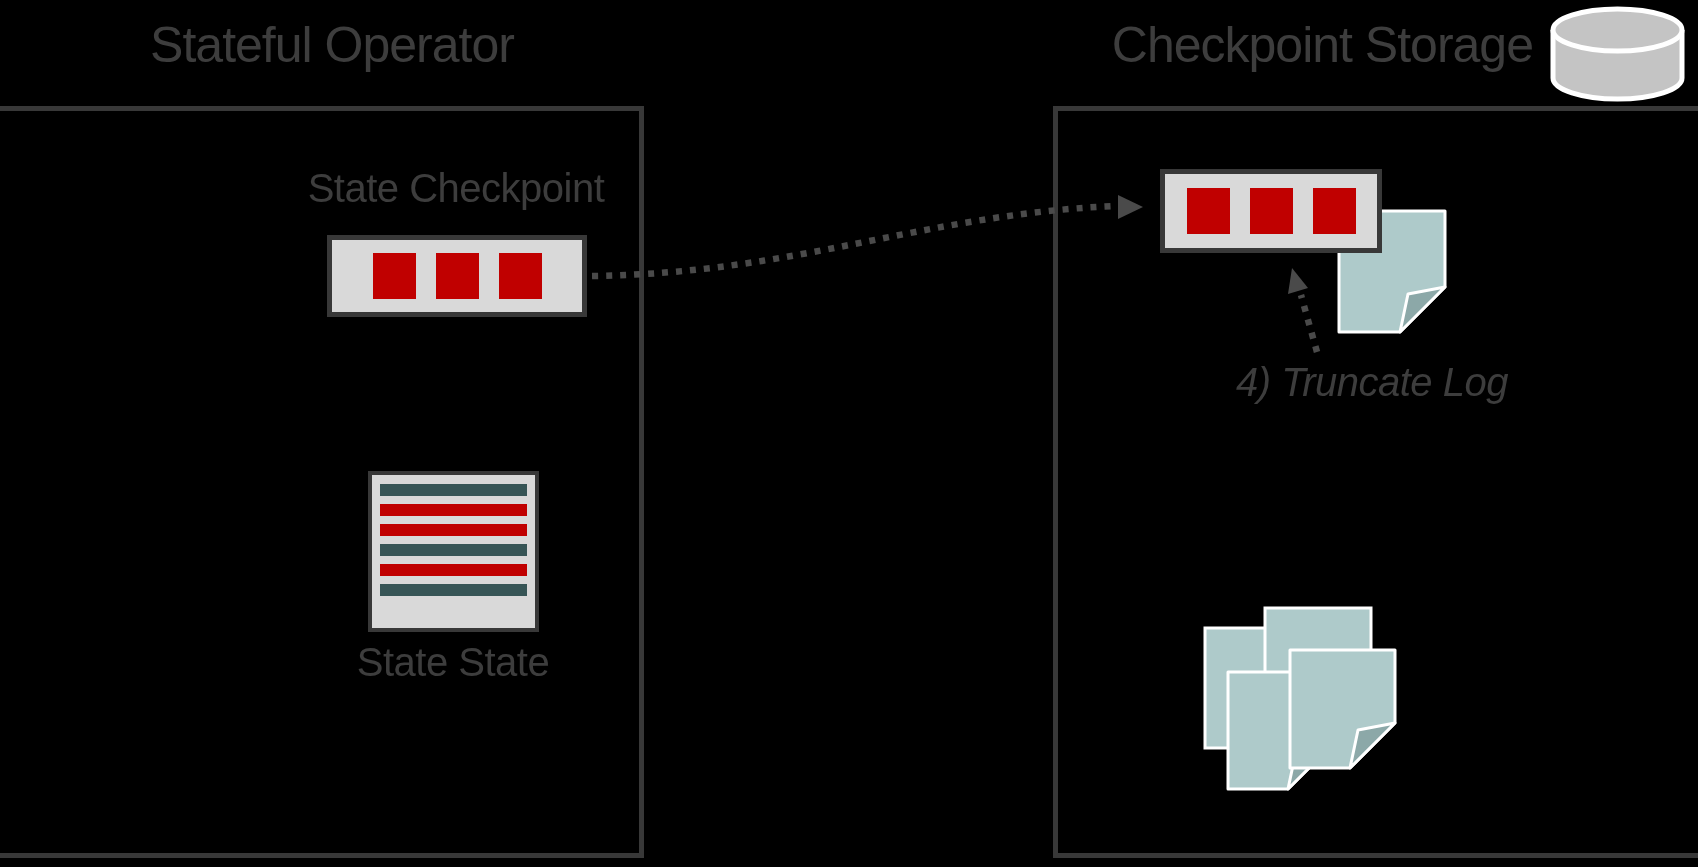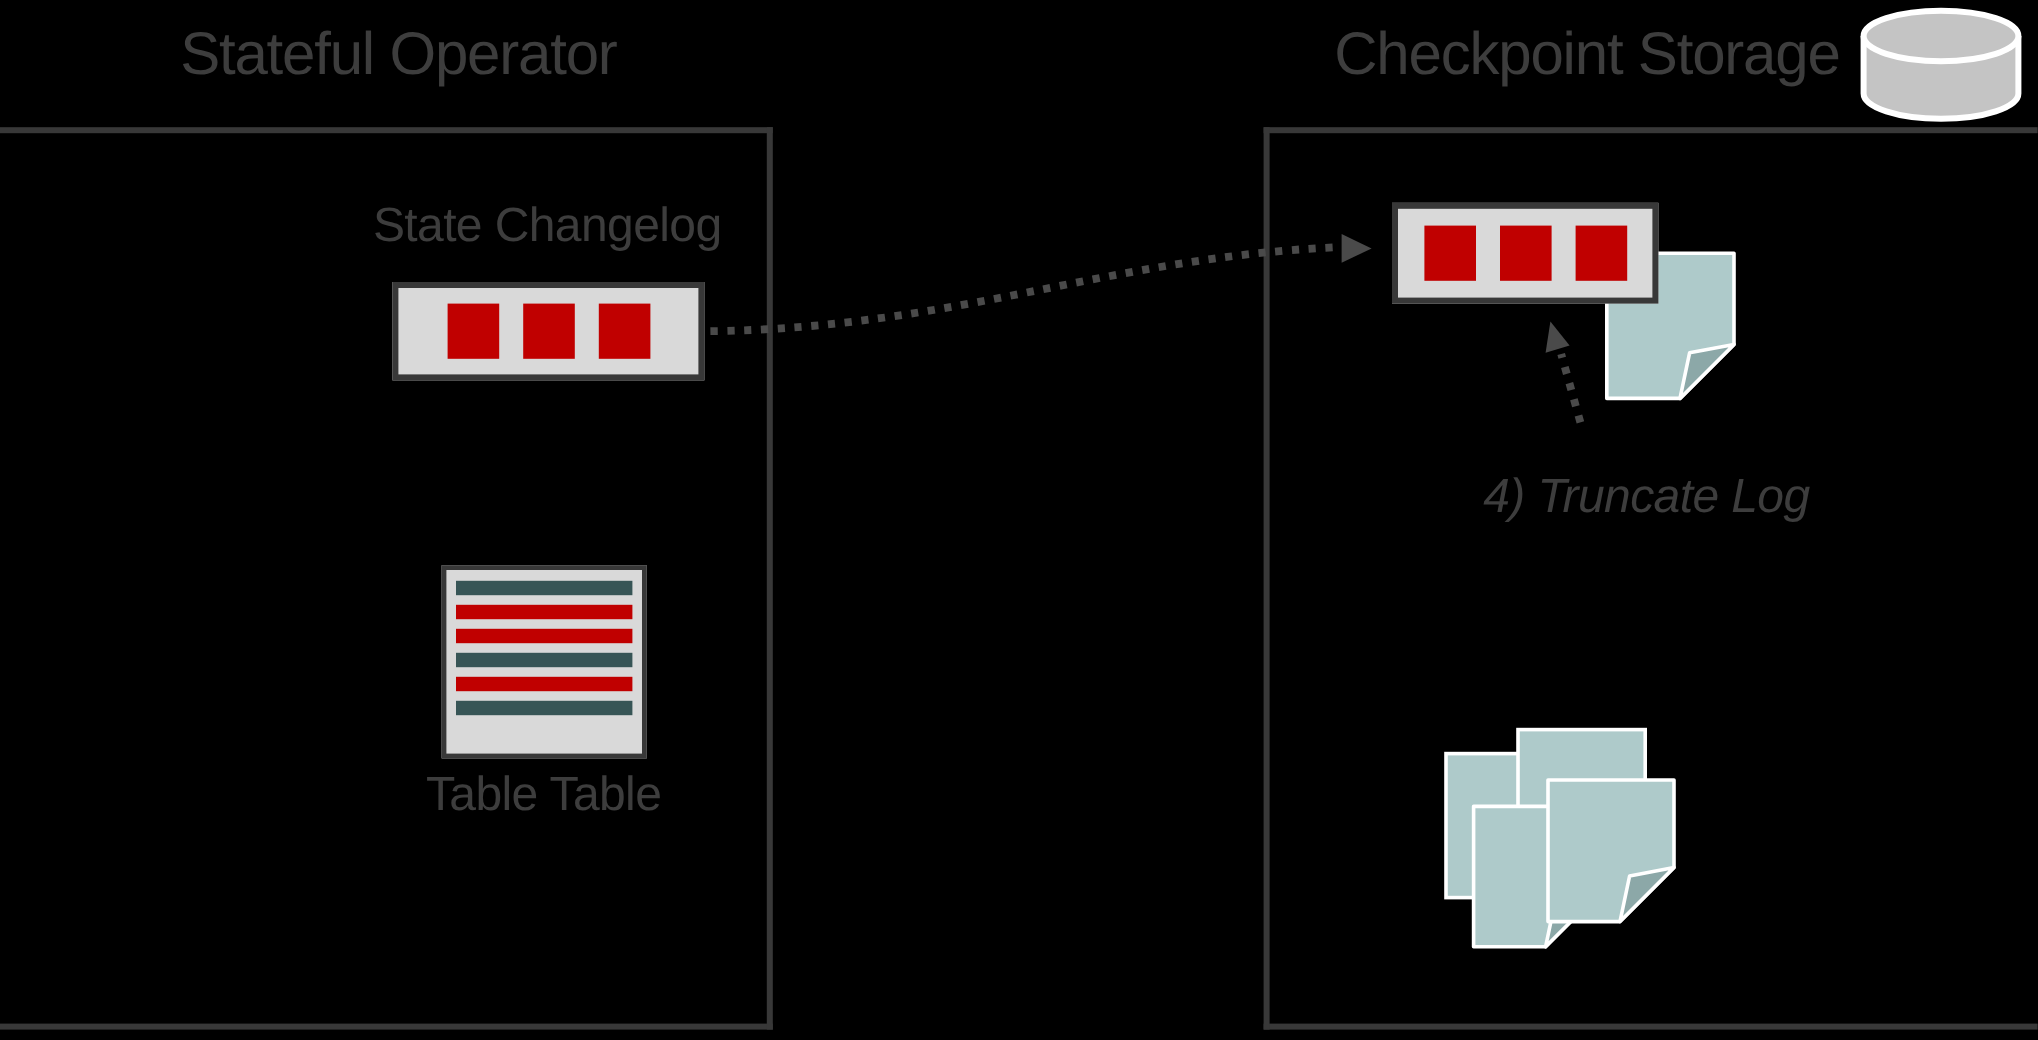--- a/index.html
+++ b/index.html
@@ -18,21 +18,21 @@
     border-left:5px solid var(--panel-border,#383838);
     border-bottom:5px solid var(--panel-border,#383838);}
   .title{position:absolute;z-index:3;color:var(--text,#3d3d3d);font-size:50px;
     font-weight:300;letter-spacing:-1px;line-height:58px;white-space:nowrap;}
   .left-title{left:0px;top:16px;width:640px;text-align:center;padding-left:12px;}
   .right-title{left:1053px;top:16px;width:480px;text-align:right;}
   .label{position:absolute;z-index:3;color:var(--text,#3d3d3d);font-size:40px;
     font-weight:300;letter-spacing:-0.5px;white-space:nowrap;}
   .changelog-label{left:306px;top:166px;width:300px;text-align:center;}
   .table-label{left:303px;top:640px;width:300px;text-align:center;}
-  .truncate-label{left:1236px;top:392px;font-style:italic;}
+  .truncate-label{left:1236px;top:360px;font-style:italic;}
   .logbar{position:absolute;z-index:3;box-sizing:border-box;
     background:var(--bar-fill,#d9d9d9);border:5px solid var(--bar-border,#383838);
     display:flex;align-items:center;justify-content:center;gap:20px;}
   .logbar.left-bar{left:327px;top:235px;width:260px;height:82px;}
   .logbar.right-bar{left:1160px;top:169px;width:222px;height:84px;}
   .seg{width:43px;height:46px;background:var(--log-red,#c00000);flex:0 0 auto;}
   .statetable{position:absolute;z-index:3;box-sizing:border-box;
     left:368px;top:471px;width:171px;height:161px;
     background:var(--bar-fill,#d9d9d9);border:4px solid var(--panel-border,#383838);
     padding:9px 8px 0 8px;display:flex;flex-direction:column;gap:8px;}
@@ -69,36 +69,36 @@
       </g>
     </g>
   </svg>
 
   <div class="panel left"></div>
   <div class="panel right"></div>
 
   <div class="title left-title">Stateful Operator</div>
   <div class="title right-title">Checkpoint Storage</div>
 
-  <div class="label changelog-label">State Changelog</div>
+  <div class="label changelog-label">State Checkpoint</div>
   <div class="logbar left-bar">
       <div class="seg"></div>
       <div class="seg"></div>
       <div class="seg"></div>
     </div>
 
   <div class="statetable">
       <div class="stripe" style="background: rgb(55, 85, 86);"></div>
       <div class="stripe" style="background: rgb(192, 0, 0);"></div>
       <div class="stripe" style="background: rgb(192, 0, 0);"></div>
       <div class="stripe" style="background: rgb(55, 85, 86);"></div>
       <div class="stripe" style="background: rgb(192, 0, 0);"></div>
       <div class="stripe" style="background: rgb(55, 85, 86);"></div>
     </div>
-  <div class="label table-label">Table Table</div>
+  <div class="label table-label">State State</div>
 
   <div class="logbar right-bar">
       <div class="seg"></div>
       <div class="seg"></div>
       <div class="seg"></div>
     </div>
 
   <div class="label truncate-label">4) Truncate Log</div>
 
   <svg class="layer arrows" viewBox="0 0 1698 867" width="1698" height="867">

